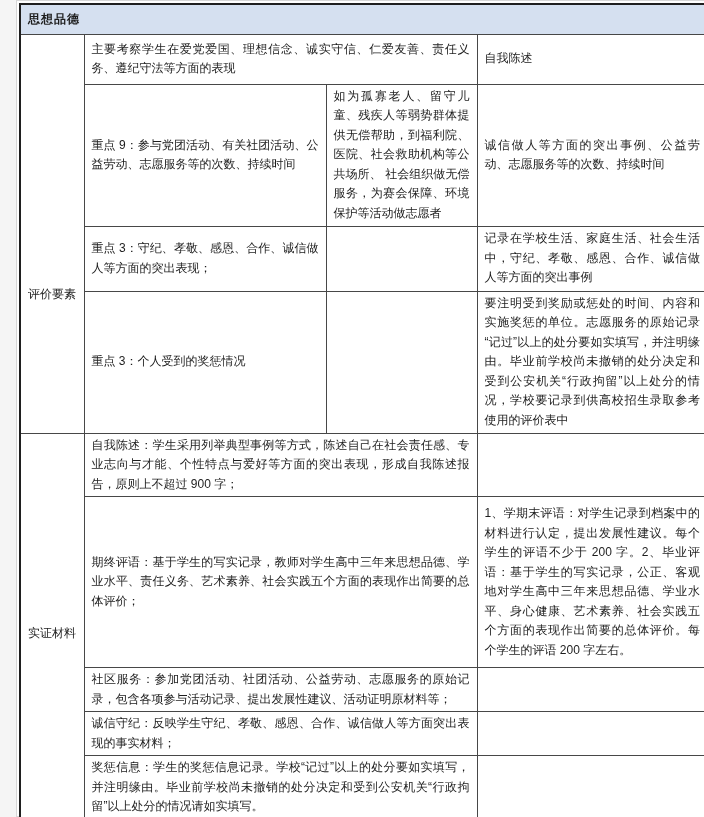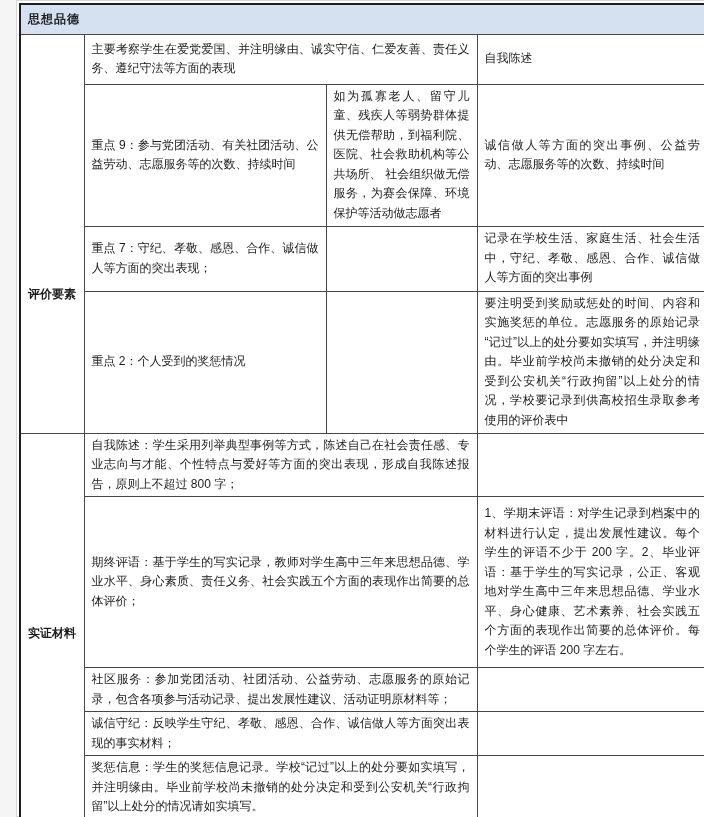--- a/index.html
+++ b/index.html
@@ -33,21 +33,21 @@
   }
   td.hdr{
     background:#d5e0f0;
     text-align:center;
     font-weight:bold;
     font-size:15px;
     letter-spacing:1px;
     padding:2px 4px;
   }
   td.rowlabel{
-    font-weight:bold;
+    font-weight:normal;
     font-size:13px;
     text-align:center;
     padding:0 4px;
     word-break:keep-all;
   }
   td.rowlabel.eval{padding-top:125px;}
   td.rowlabel.evid{padding-top:17px;}
   td.note{padding:2px 6px;}
   tr.h30{height:30px;}
   tr.h50{height:50px;}
@@ -70,50 +70,50 @@
       <col style="width:231px">
     </colgroup>
 
     <tbody>
         <tr class="h30">
       <td class="hdr" colspan="4">思想品德</td>
     </tr>
 
     <tr class="h50">
       <td class="rowlabel eval" rowspan="4">评价要素</td>
-      <td colspan="2">主要考察学生在爱党爱国、并注明缘由、诚实守信、仁爱友善、责任义务、遵纪守法等方面的表现</td>
+      <td colspan="2">主要考察学生在爱党爱国、理想信念、诚实守信、仁爱友善、责任义务、遵纪守法等方面的表现</td>
       <td class="note">自我陈述</td>
     </tr>
 
     <tr class="h142">
       <td>重点 9：参与党团活动、有关社团活动、公益劳动、志愿服务等的次数、持续时间</td>
       <td>如为孤寡老人、留守儿童、残疾人等弱势群体提供无偿帮助，到福利院、医院、社会救助机构等公共场所、 社会组织做无偿服务，为赛会保障、环境保护等活动做志愿者</td>
       <td class="note">诚信做人等方面的突出事例、公益劳动、志愿服务等的次数、持续时间</td>
     </tr>
 
     <tr class="h65">
-      <td>重点 7：守纪、孝敬、感恩、合作、诚信做人等方面的突出表现；</td>
+      <td>重点 3：守纪、孝敬、感恩、合作、诚信做人等方面的突出表现；</td>
       <td></td>
       <td class="note">记录在学校生活、家庭生活、社会生活中，守纪、孝敬、感恩、合作、诚信做人等方面的突出事例</td>
     </tr>
 
     <tr class="h142">
-      <td>重点 2：个人受到的奖惩情况</td>
+      <td>重点 3：个人受到的奖惩情况</td>
       <td></td>
       <td class="note">要注明受到奖励或惩处的时间、内容和实施奖惩的单位。志愿服务的原始记录“记过”以上的处分要如实填写，并注明缘由。毕业前学校尚未撤销的处分决定和受到公安机关“行政拘留”以上处分的情况，学校要记录到供高校招生录取参考使用的评价表中</td>
     </tr>
 
     <tr class="h60">
       <td class="rowlabel evid" rowspan="5">实证材料</td>
-      <td colspan="2">自我陈述：学生采用列举典型事例等方式，陈述自己在社会责任感、专业志向与才能、个性特点与爱好等方面的突出表现，形成自我陈述报告，原则上不超过 800 字；</td>
+      <td colspan="2">自我陈述：学生采用列举典型事例等方式，陈述自己在社会责任感、专业志向与才能、个性特点与爱好等方面的突出表现，形成自我陈述报告，原则上不超过 900 字；</td>
       <td class="note"></td>
     </tr>
 
     <tr class="h171">
-      <td colspan="2">期终评语：基于学生的写实记录，教师对学生高中三年来思想品德、学业水平、身心素质、责任义务、社会实践五个方面的表现作出简要的总体评价；</td>
+      <td colspan="2">期终评语：基于学生的写实记录，教师对学生高中三年来思想品德、学业水平、责任义务、艺术素养、社会实践五个方面的表现作出简要的总体评价；</td>
       <td class="note">1、学期末评语：对学生记录到档案中的材料进行认定，提出发展性建议。每个学生的评语不少于 200 字。2、毕业评语：基于学生的写实记录，公正、客观地对学生高中三年来思想品德、学业水平、身心健康、艺术素养、社会实践五个方面的表现作出简要的总体评价。每个学生的评语 200 字左右。</td>
     </tr>
 
     <tr class="h40">
       <td colspan="2">社区服务：参加党团活动、社团活动、公益劳动、志愿服务的原始记录，包含各项参与活动记录、提出发展性建议、活动证明原材料等；</td>
       <td class="note"></td>
     </tr>
 
     <tr class="h44">
       <td colspan="2">诚信守纪：反映学生守纪、孝敬、感恩、合作、诚信做人等方面突出表现的事实材料；</td>

